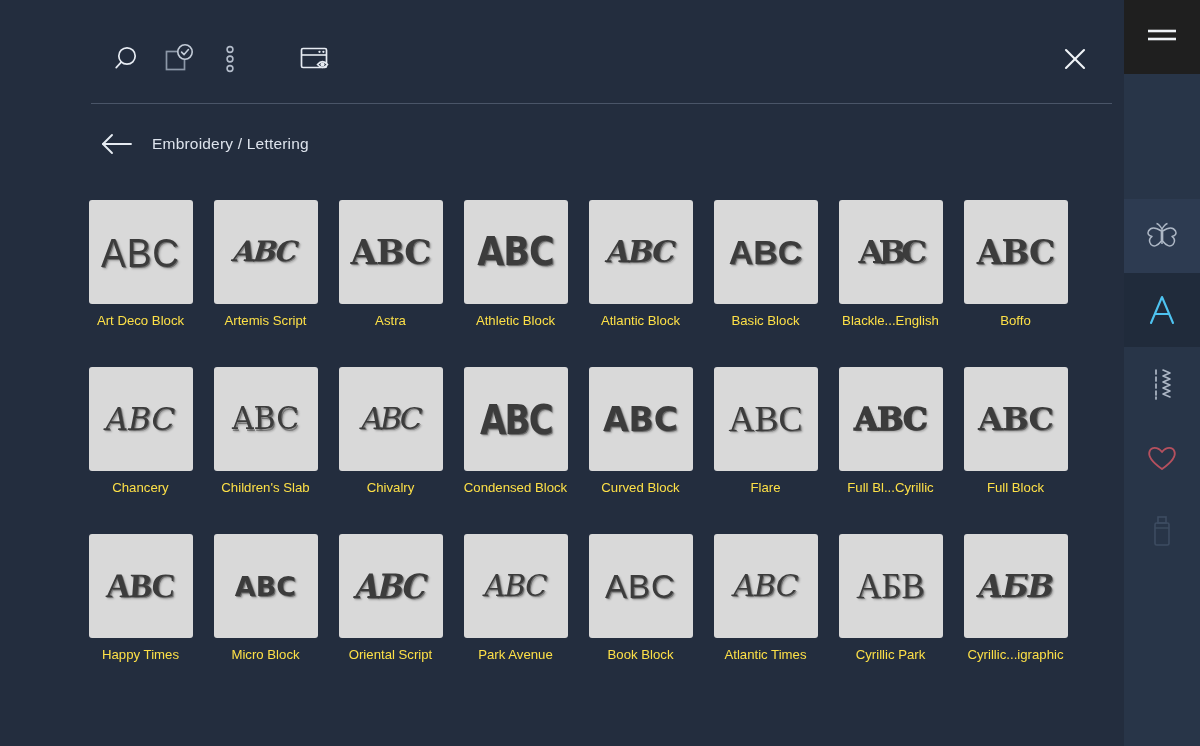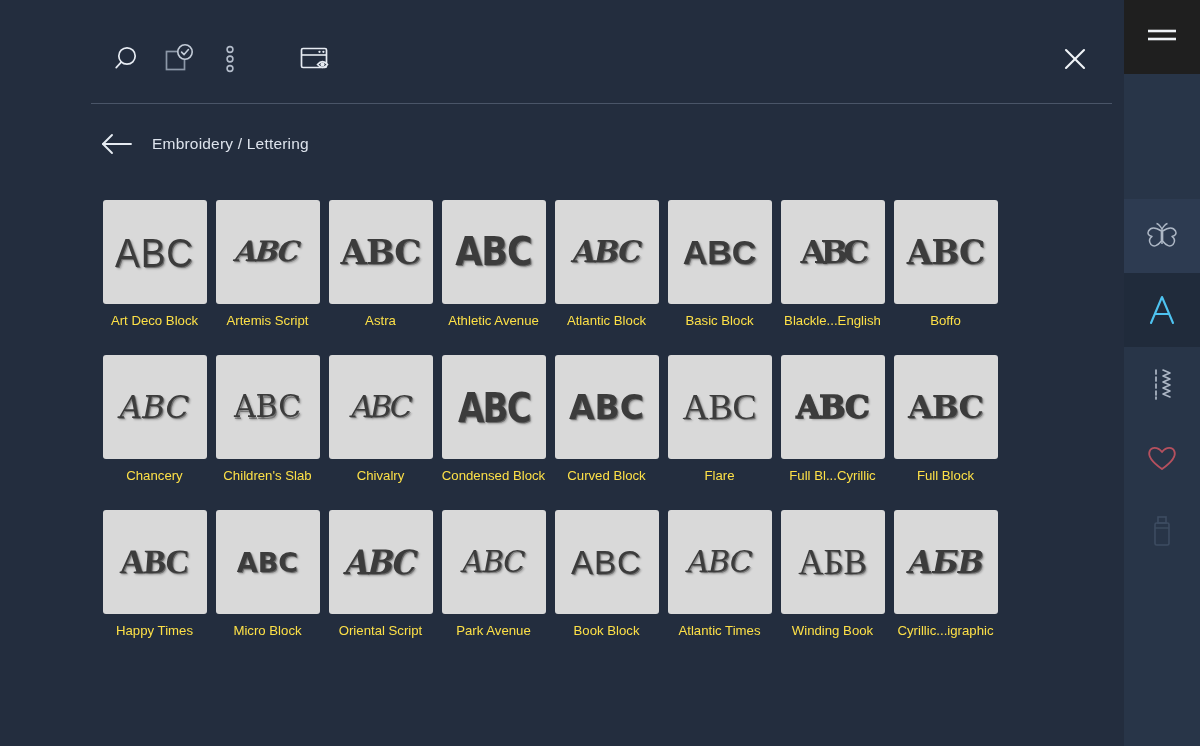--- a/index.html
+++ b/index.html
@@ -51,24 +51,24 @@
     height: 40px; display: flex; align-items: center; gap: 18px;
   }
   .back-arrow { width: 34px; height: 30px; display: flex; align-items: center; cursor: pointer; }
   .crumb-text {
     color: #dde3ec; font-size: 15.5px; letter-spacing: .2px;
     cursor: pointer;
   }
 
   
   .grid {
-    position: absolute; left: 98px; top: 200px;
+    position: absolute; left: 84px; top: 200px;
     width: 1014px;
     display: flex; flex-wrap: wrap;
-    gap: 0px;
+    gap: 12px;
   }
   .tile {
     width: 113px;
     margin-bottom: 27px;
     display: flex; flex-direction: column; align-items: center;
     cursor: pointer;
   }
   .swatch {
     width: 104px; height: 104px;
     background: #d9d9d9;
@@ -220,21 +220,21 @@
         <div class="tile">
           <div class="swatch">
             <span class="s-astra">ABC</span>
           </div>
           <div class="tile-label">Astra</div>
         </div>
         <div class="tile">
           <div class="swatch">
             <span class="s-athletic">ABC</span>
           </div>
-          <div class="tile-label">Athletic Avenue</div>
+          <div class="tile-label">Athletic Block</div>
         </div>
         <div class="tile">
           <div class="swatch">
             <span class="s-atlantic">ABC</span>
           </div>
           <div class="tile-label">Atlantic Block</div>
         </div>
         <div class="tile">
           <div class="swatch">
             <span class="s-basic">ABC</span>
@@ -334,21 +334,21 @@
         <div class="tile">
           <div class="swatch">
             <span class="s-winding">ABC</span>
           </div>
           <div class="tile-label">Atlantic Times</div>
         </div>
         <div class="tile">
           <div class="swatch">
             <span class="s-cyrbook">АБВ</span>
           </div>
-          <div class="tile-label">Winding Book</div>
+          <div class="tile-label">Cyrillic Park</div>
         </div>
         <div class="tile">
           <div class="swatch">
             <span class="s-cyrcallig">АБВ</span>
           </div>
           <div class="tile-label">Cyrillic...igraphic</div>
         </div>
       </div>
   </div>
 

